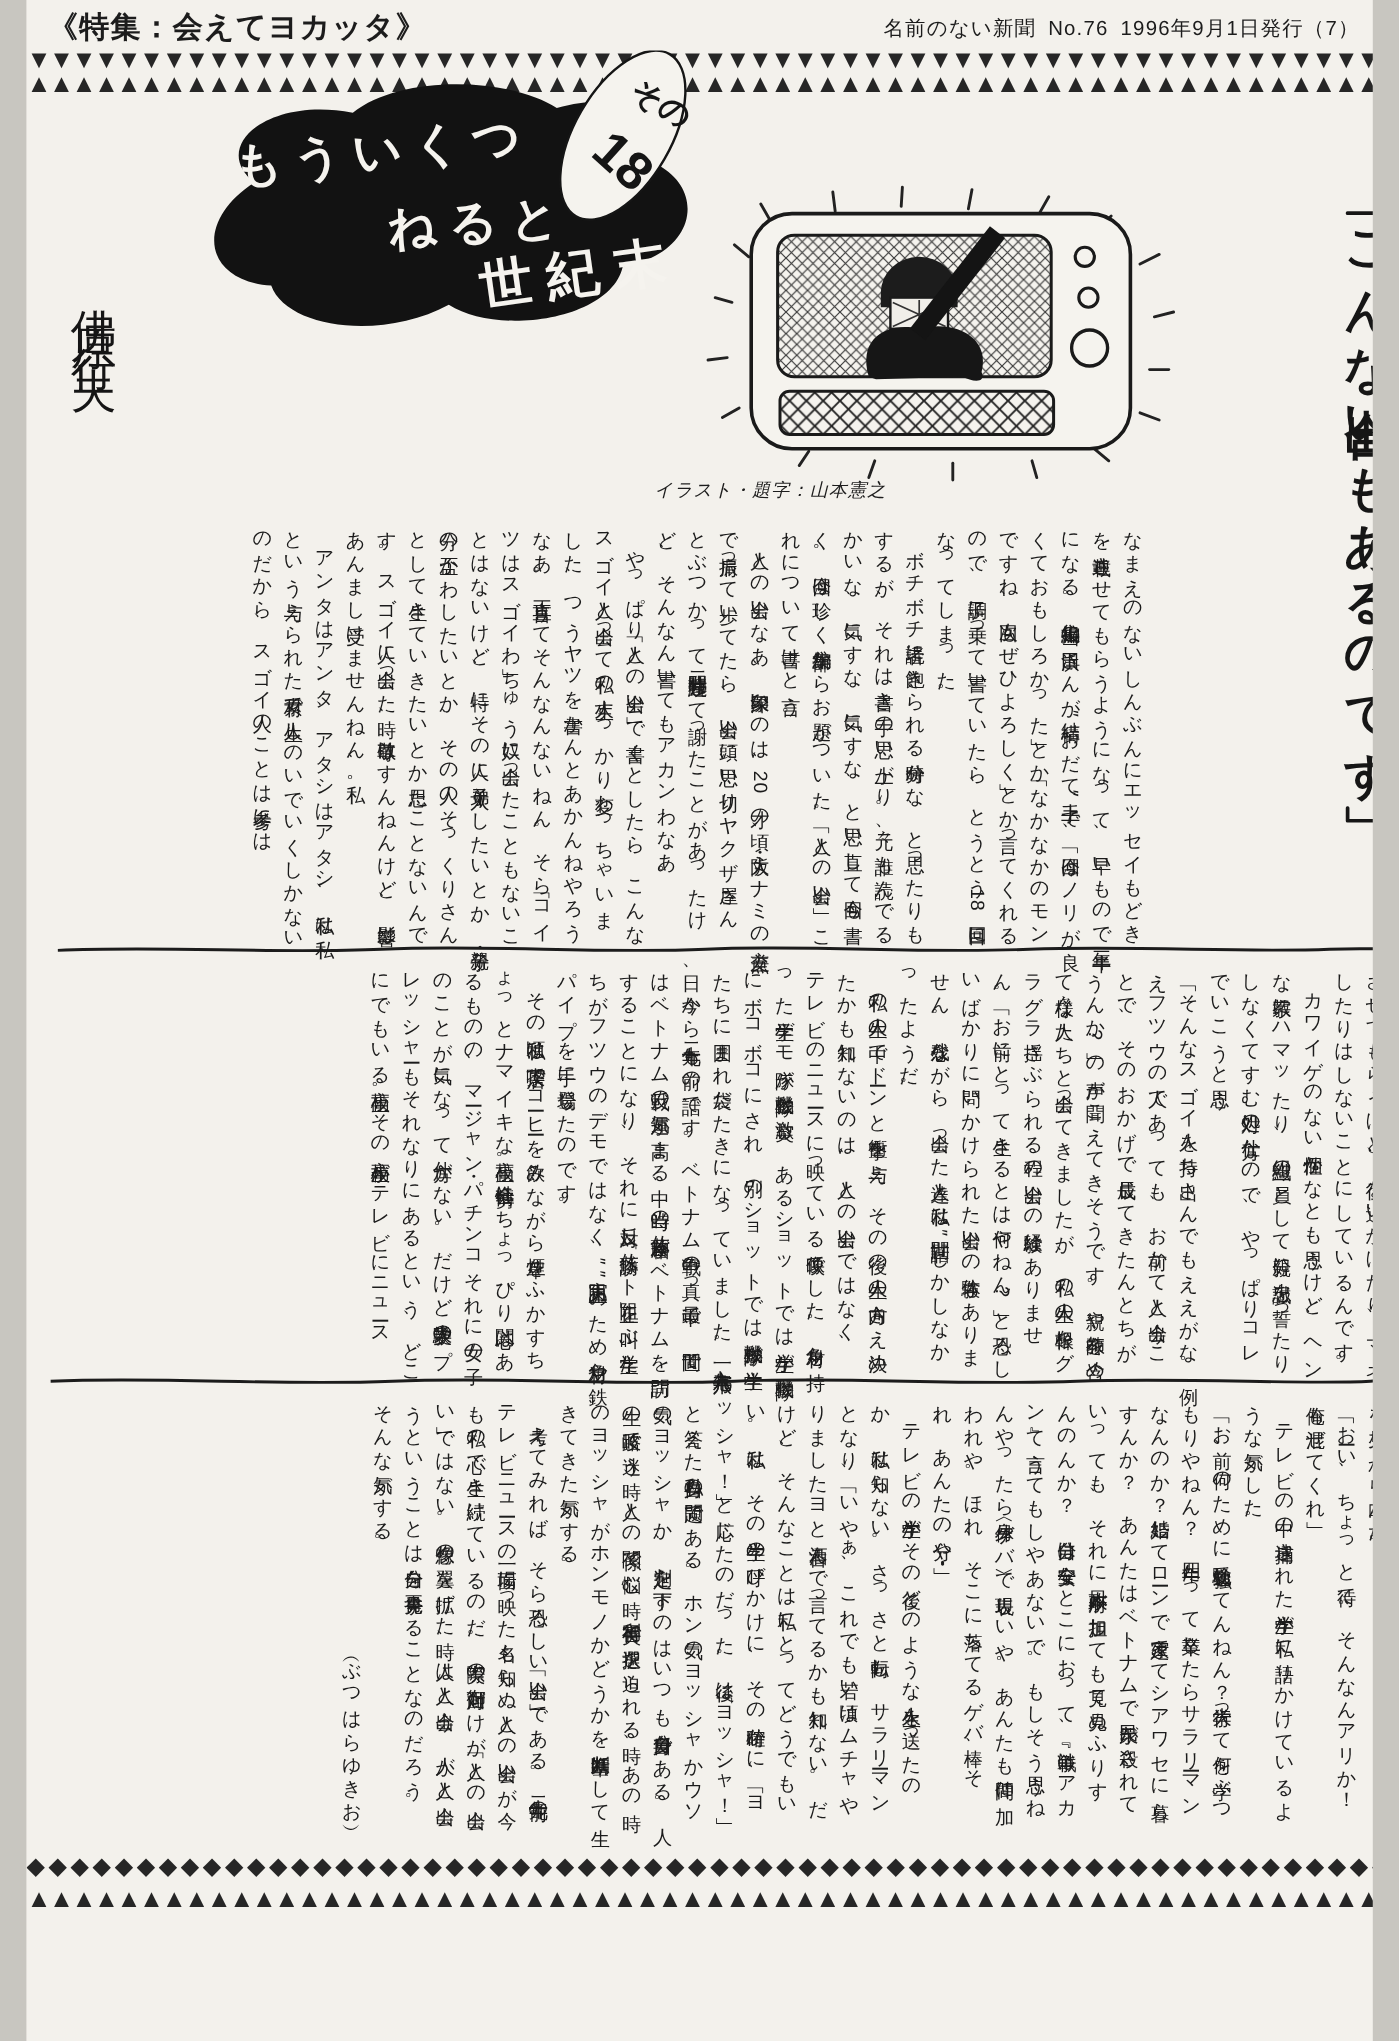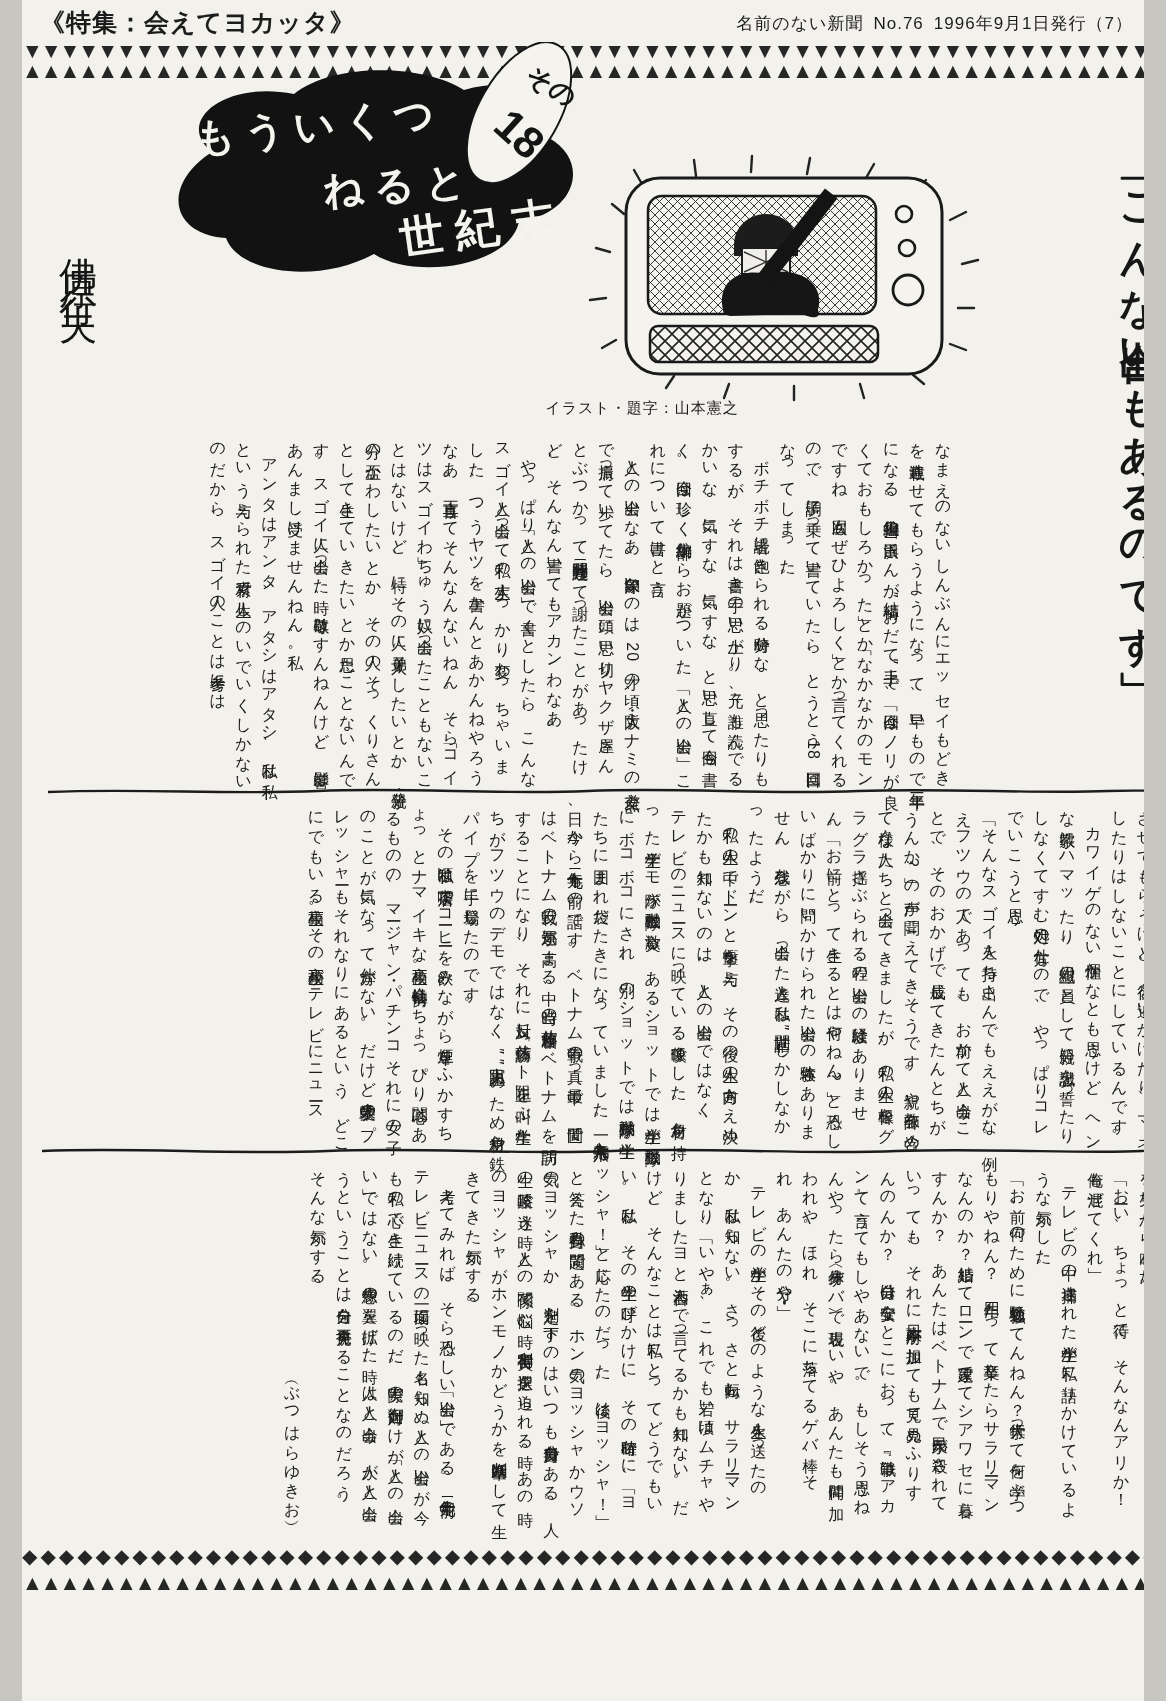--- a/index.html
+++ b/index.html
@@ -24,21 +24,21 @@
   #strip-bottom .row{height:26px;}
   
   .title-svg{position:absolute; left:112px; top:42px; z-index:2;}
   .author{
     position:absolute; left:30px; top:228px; height:300px; z-index:2;
     writing-mode:vertical-rl; font-family:"DejaVu Serif","Liberation Serif",serif;
     font-size:38px; letter-spacing:16px; color:#151515;
   }
   
   .tv-svg{position:absolute; left:552px; top:152px; z-index:2;}
-  .caption{position:absolute; left:480px; top:399px; width:280px; text-align:center; font-size:15px; letter-spacing:1px;}
+  .caption{position:absolute; left:480px; top:399px; width:280px; text-align:center; font-size:15px; letter-spacing:1px;font-style:italic;}
   
   .headline{
     position:absolute; left:996px; top:164px; height:620px; width:150px; z-index:2;
     writing-mode:vertical-rl; font-size:40px; font-weight:bold; letter-spacing:2px; color:#161616;
   }
   
   .vblock{
     position:absolute; writing-mode:vertical-rl; font-size:16px; line-height:1.62;
     letter-spacing:1px; color:#1b1b1b; text-align:start;
   }

